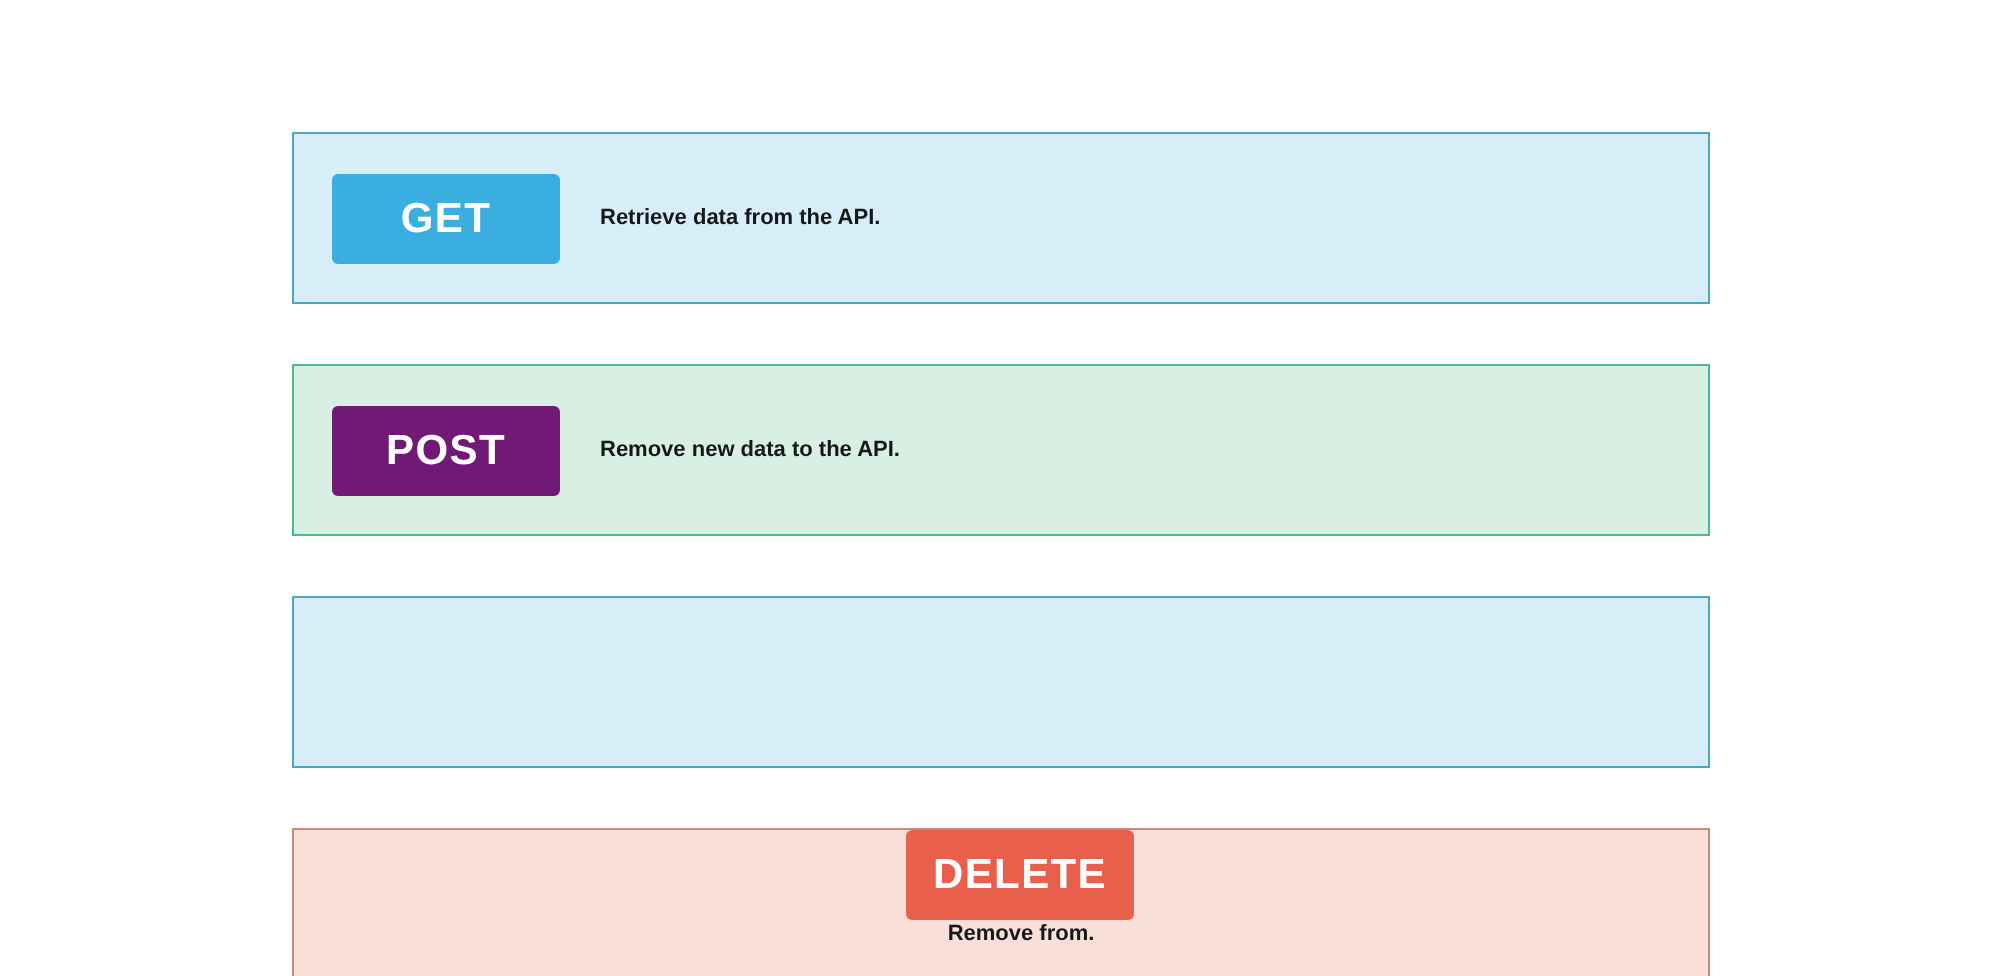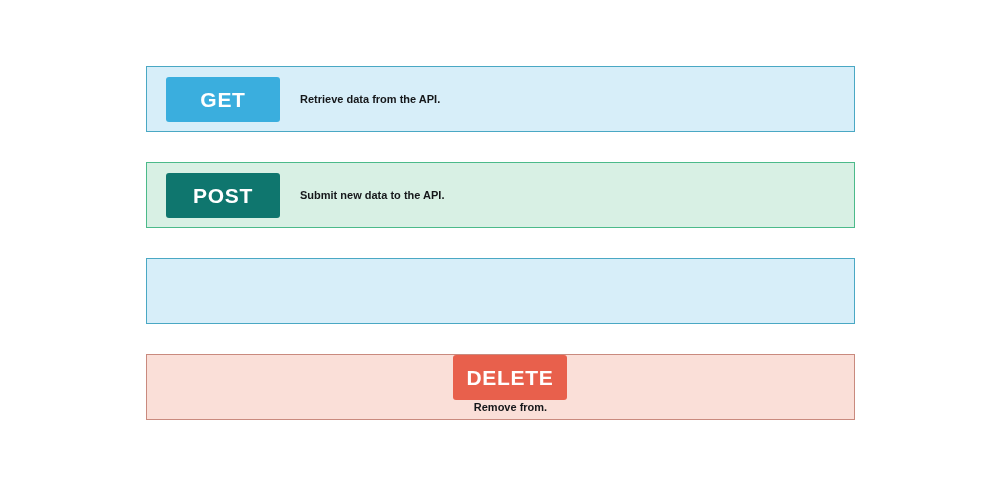--- a/index.html
+++ b/index.html
@@ -17,21 +17,21 @@
 
   #method-list {
     position: absolute;
     left: 146px;
     top: 66px;
     width: 709px;
   }
 
   .method-row {
     box-sizing: border-box;
-    height: 66px;
+    height: 86px;
     width: 100%;
     display: flex;
     align-items: center;
     border: 1px solid transparent;
     margin-bottom: 30px;
   }
   .method-row:last-child {
     margin-bottom: 0;
   }
 
@@ -71,21 +71,21 @@
   .theme-blue .method-badge {
     background: #3aaede;
   }
 
   
   .theme-green {
     background: #d8f0e4;
     border-color: #4bba8a;
   }
   .theme-green .method-badge {
-    background: #0f766e;
+    background: #701a75;
   }
 
   
   .theme-red {
     background: #fadfd8;
     border-color: #c98a7e;
     flex-direction: column;
   }
   .theme-red .method-badge {
     background: #e8604c;
@@ -96,21 +96,21 @@
 
 <div id="method-list">
 
   <div class="method-row theme-blue">
     <span class="method-badge">GET</span>
     <span class="method-desc">Retrieve data from the API.</span>
   </div>
 
   <div class="method-row theme-green">
     <span class="method-badge">POST</span>
-    <span class="method-desc">Submit new data to the API.</span>
+    <span class="method-desc">Remove new data to the API.</span>
   </div>
 
   <div class="method-row theme-blue">
   </div>
 
   <div class="method-row theme-red">
     <span class="method-badge">DELETE</span>
     <span class="method-desc">Remove from.</span>
   </div>
 

